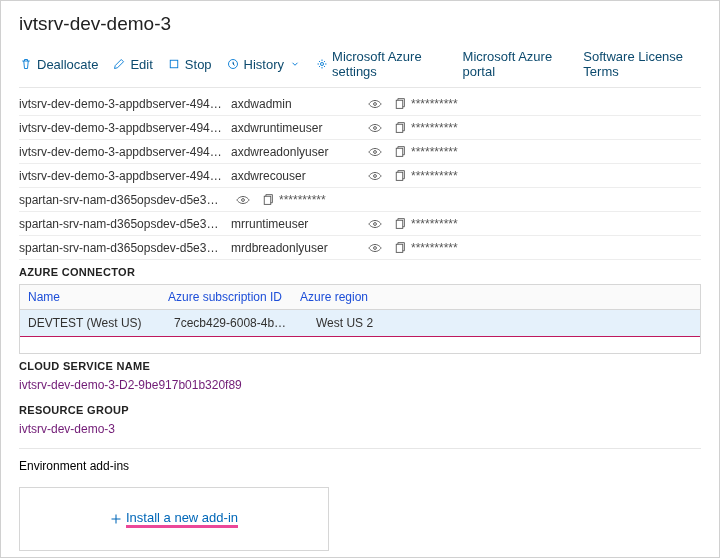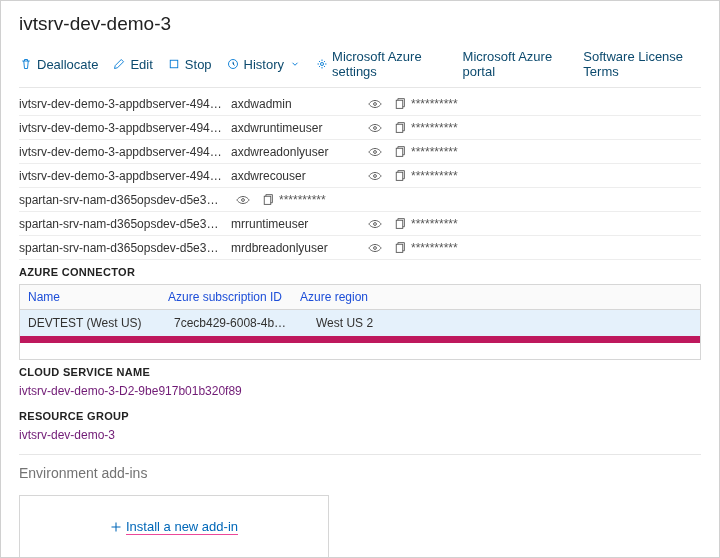--- a/index.html
+++ b/index.html
@@ -96,21 +96,21 @@
     border-bottom: 1px solid #d6d6d6;
   }
   .azure-head div {
     padding: 5px 8px;
     font-weight: 400;
     color: #1d4ed8;
   }
   .azure-row {
     display: flex;
     background: #e5f1fb;
-    border-bottom: 7px solid #be185d;
+    border-bottom: 1px solid #be185d;
     gap: 8px;
   }
   .azure-row div {
     padding: 6px 8px;
     overflow: hidden;
     white-space: nowrap;
     text-overflow: ellipsis;
   }
   .az-name { width: 138px; }
   .az-sub  { width: 134px; text-align: center; }
@@ -120,40 +120,40 @@
     font-size: 12px;
     color: #701a75;
     margin: 4px 0 12px 0;
   }
   .addins {
     border-top: 1px solid #e6e6e6;
     margin-top: 10px;
     padding-top: 10px;
   }
   .addins-title {
-    font-size: 14px;
-    color: #737373;
+    font-size: 12px;
+    color: #000000;
     margin-bottom: 14px;
   }
   .addin-card {
     border: 1px solid #d6d6d6;
     width: 310px;
     height: 64px;
     display: flex;
     align-items: center;
     justify-content: center;
     gap: 4px;
     color: #0067b8;
     font-size: 13px;
   }
   .addin-card .plus {
     color: #0067b8;
   }
   .addin-card .txt {
-    border-bottom: 1px solid #ec4899;
+    border-bottom: 3px solid #ec4899;
   }
   svg { display: block; }
 </style>
 </head>
 <body>
 
 <div class="page">
   <div class="page-title">ivtsrv-dev-demo-3</div>
 
   <div class="toolbar">

